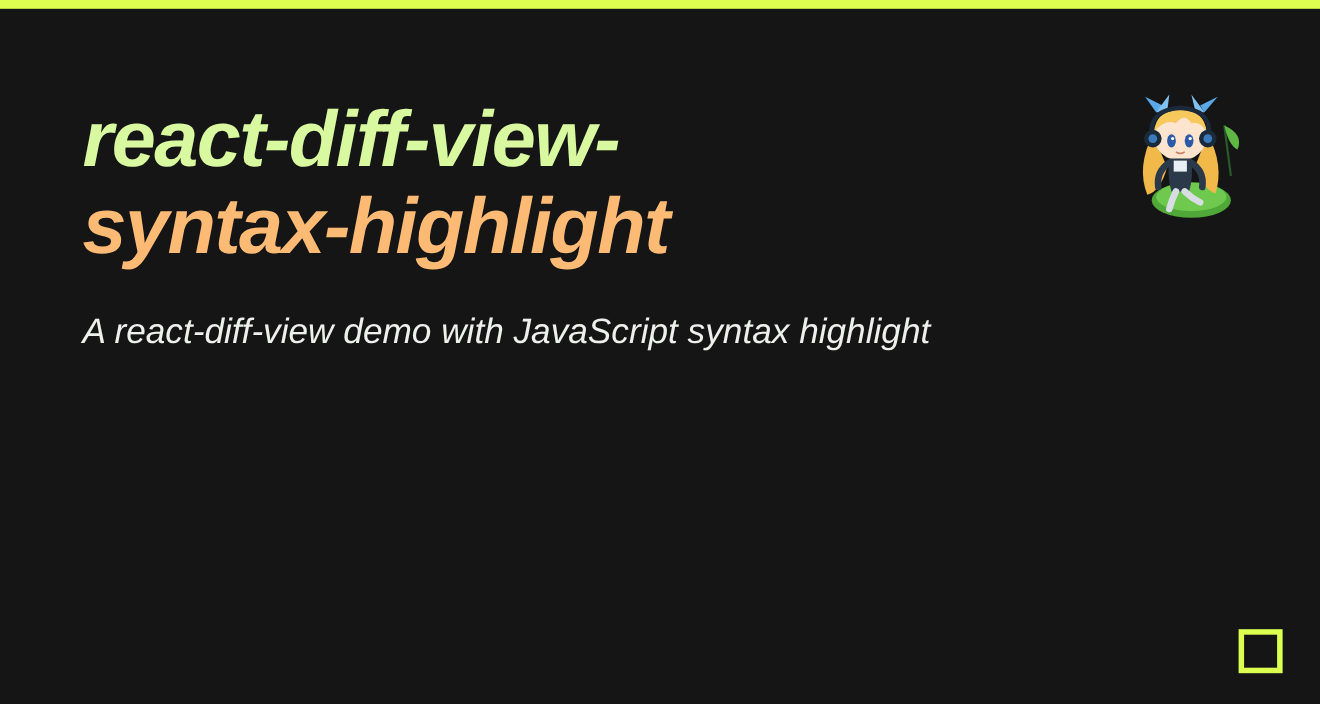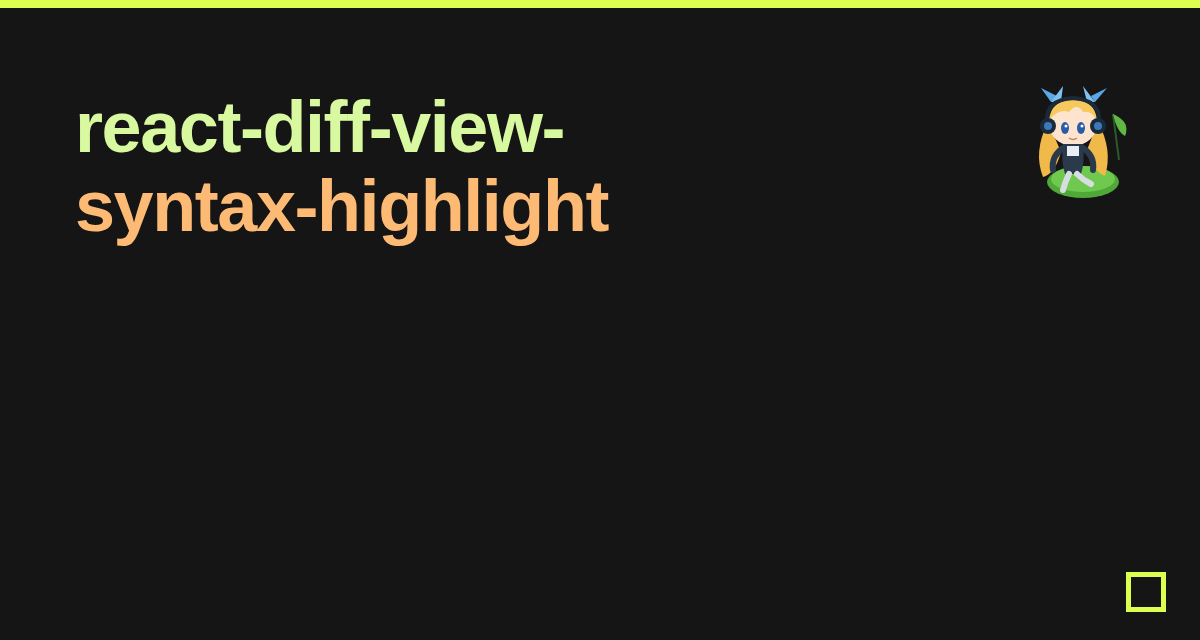--- a/index.html
+++ b/index.html
@@ -21,20 +21,21 @@
     background: #dcff50;
   }
   .content {
     padding: 80px 75px 0 75px;
     display: flex;
     justify-content: space-between;
     align-items: flex-start;
   }
   .text-block {
     max-width: 900px;
+    font-style: italic;
   }
   .title {
     font-size: 72px;
     font-weight: 700;
     line-height: 1.1;
     letter-spacing: -0.02em;
     margin-bottom: 34px;
   }
   .title-line1 {
     color: #d8f9a0;
@@ -74,20 +75,21 @@
 <body>
 
 <div class="top-bar"></div>
 
 <div class="content">
   <div class="text-block">
     <h1 class="title">
       <span class="title-line1">react-diff-view-</span><br>
       <span class="title-line2">syntax-highlight</span>
     </h1>
+    <p class="subtitle">A react-diff-view demo with JavaScript syntax highlight</p>
   </div>
 
   <div class="avatar">
     <svg viewBox="0 0 120 120">
 
       <ellipse cx="70" cy="100" rx="36" ry="16" fill="#4fa838"></ellipse>
       <ellipse cx="70" cy="97" rx="32" ry="13" fill="#6fc94f"></ellipse>
 
       <line x1="100" y1="32" x2="106" y2="78" stroke="#2a5a2a" stroke-width="2"></line>
       <path d="M100 32 Q118 40 112 54 Q104 50 100 32 Z" fill="#5fb843"></path>

